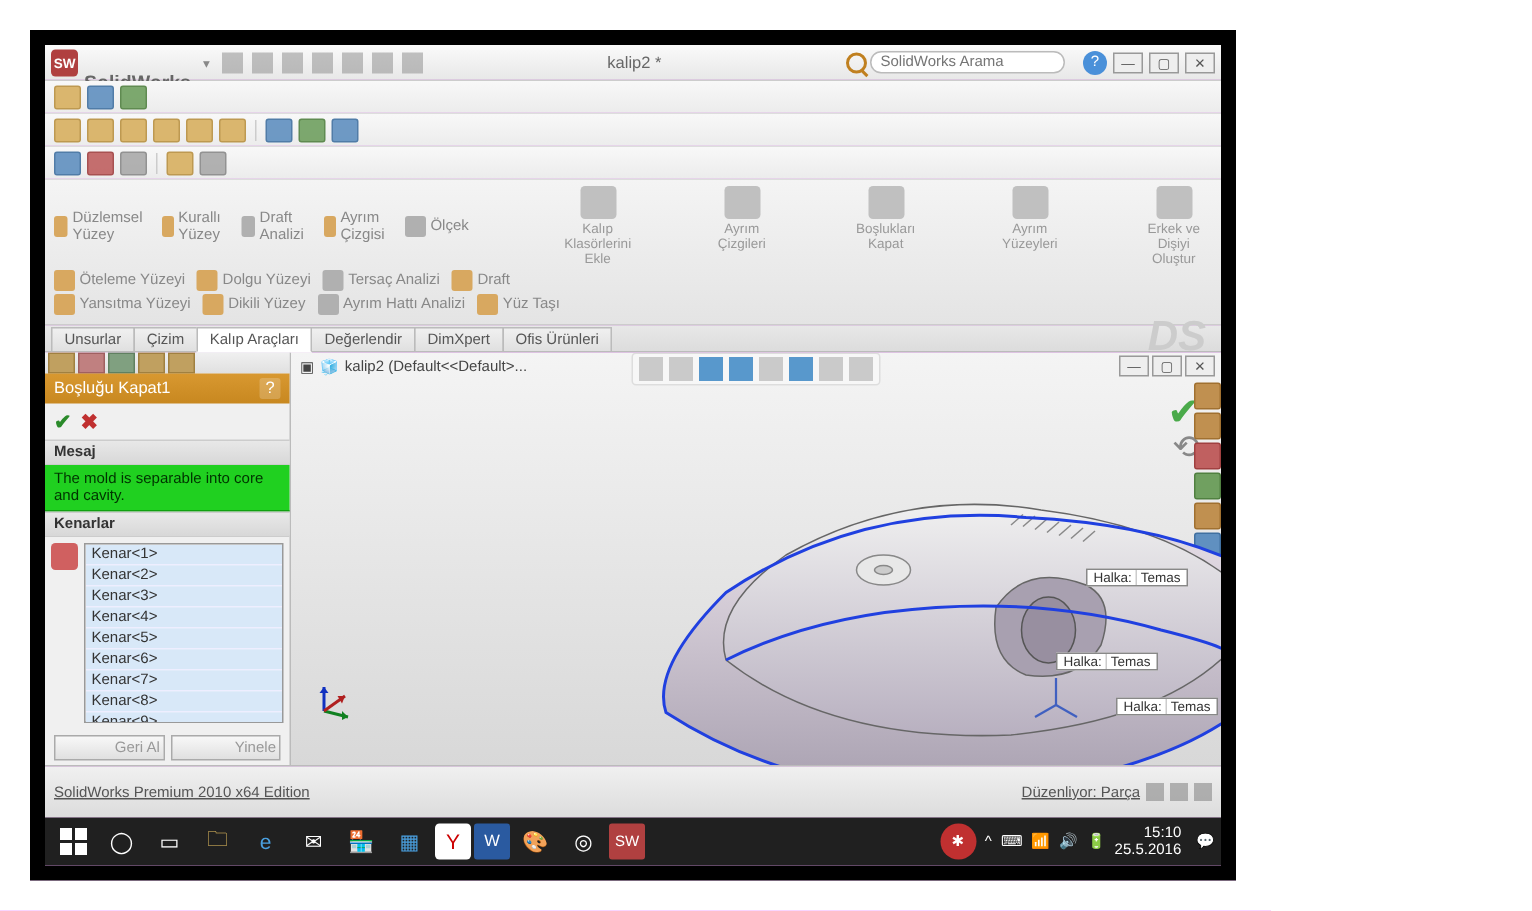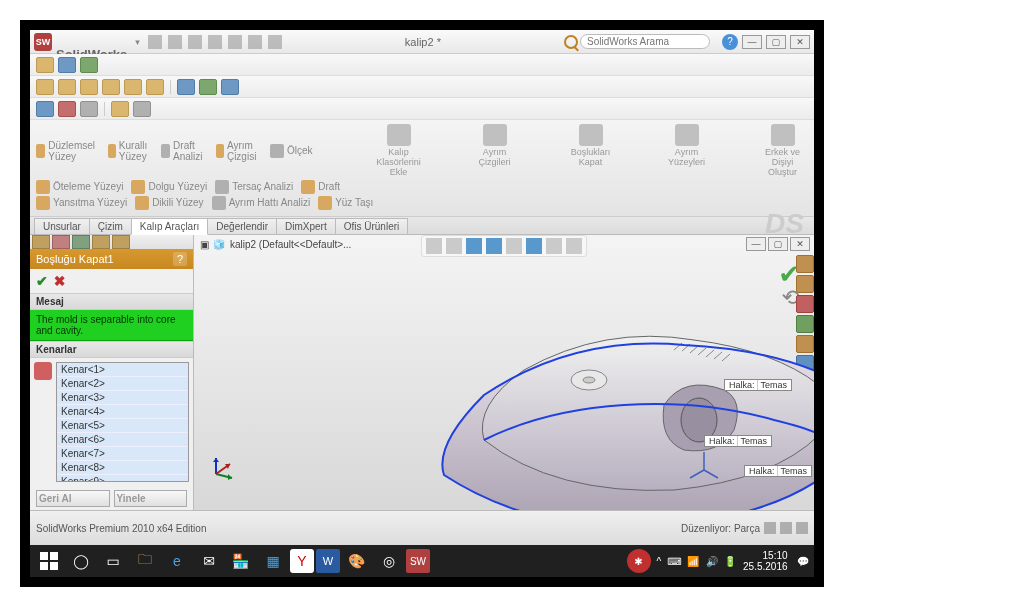--- a/index.html
+++ b/index.html
@@ -59,21 +59,21 @@
 .fp-okcancel { padding:4px 6px; display:flex; gap:6px;}
 .ok { color:#2a8a2a; font-size:14px; font-weight:bold; cursor:pointer;}
 .cancel { color:#c03030; font-size:14px; font-weight:bold; cursor:pointer;}
 .fp-section-h { background:linear-gradient(#e8e8e8,#d8d8d8); padding:2px 6px; font-weight:bold; border-top:1px solid #ccc; border-bottom:1px solid #ccc;}
 .fp-msg { background:#20d020; color:#003300; padding:4px 6px; font-size:10px; border-bottom:1px solid #10a010;}
 .fp-list-wrap { padding:4px; display:flex; gap:4px;}
 .fp-list-ico { width:18px; height:18px; background:#d06060; border-radius:3px; flex-shrink:0;}
 .fp-list { background:#fff; border:1px solid #999; flex:1; height:120px; overflow-y:scroll; font-size:10px;}
 .fp-list div { padding:1px 4px; background:#d8e8f8; border-bottom:1px solid #eef;}
 .fp-btns { display:flex; gap:4px; padding:4px 6px;}
-.fp-btn { flex:1; border:1px solid #aaa; background:linear-gradient(#f8f8f8,#e0e0e0); padding:2px; text-align:left; color:#999; font-size:10px;font-weight:bold;}
+.fp-btn { flex:1; border:1px solid #aaa; background:linear-gradient(#f8f8f8,#e0e0e0); padding:2px; text-align:right; color:#999; font-size:10px;}
 .fp-checks { padding:2px 8px; display:flex; flex-direction:column; gap:2px;}
 .fp-checks label { display:flex; align-items:center; gap:4px; font-size:10px;}
 .fp-scroll { flex:1;}
 
 
 .viewport { flex:1; background:linear-gradient(#f4f4f4,#d8d8d8); position:relative; overflow:hidden;}
 .vp-breadcrumb { position:absolute; top:4px; left:6px; display:flex; align-items:center; gap:4px; font-size:10px; color:#444;}
 .vp-toolbar { position:absolute; top:0; left:50%; transform:translateX(-50%); display:flex; gap:4px; background:#f8f8f8cc; padding:2px 4px; border:1px solid #ddd; border-radius:3px;}
 .vp-tb-ico { width:16px; height:16px; background:#888; opacity:.4;}
 .vp-tb-ico.c { background:#3080c0; opacity:.8;}
@@ -84,21 +84,21 @@
 .vp-side-ico { width:18px; height:18px; background:#c09050; border:1px solid #a07030; border-radius:2px;}
 .vp-side-ico.r{background:#c06060;border-color:#a04040;}
 .vp-side-ico.g{background:#70a060;border-color:#508040;}
 .vp-side-ico.b{background:#6090c0;border-color:#4070a0;}
 .vp-triad { position:absolute; bottom:28px; left:14px; width:30px; height:30px;}
 .label-tag { position:absolute; background:#fff; border:1px solid #888; font-size:9px; padding:0 2px; display:flex; gap:1px;}
 .label-tag span { border-right:1px solid #ccc; padding:0 2px;}
 .label-tag span:last-child{border:none;}
 
 
-.status { height:16px; background:linear-gradient(#f0f0f0,#dcdcdc); display:flex; align-items:center; padding:17px 6px; font-size:10px; color:#555; border-top:1px solid #bbb;}
+.status { height:16px; background:linear-gradient(#f0f0f0,#dcdcdc); display:flex; align-items:center; padding:17px 6px; font-size:10px; color:#555; border-top:1px solid #bbb;text-decoration:underline;}
 .status .filler{flex:1;}
 .status-ico{width:12px;height:12px;background:#888;margin-left:4px;opacity:.6;}
 
 
 .taskbar { height:32px; background:#202020; display:flex; align-items:center; padding:0 4px; gap:2px;}
 .task-ico { width:30px; height:26px; display:flex; align-items:center; justify-content:center; color:#fff; font-size:14px;}
 .task-ico svg{width:18px;height:18px;}
 .task-tray { margin-left:auto; display:flex; align-items:center; gap:6px; color:#fff; font-size:10px;}
 .tray-circle { width:24px;height:24px;border-radius:50%;background:#c03030;display:flex;align-items:center;justify-content:center;}
 .tray-time { text-align:right; line-height:1.1; margin-right:4px;}

